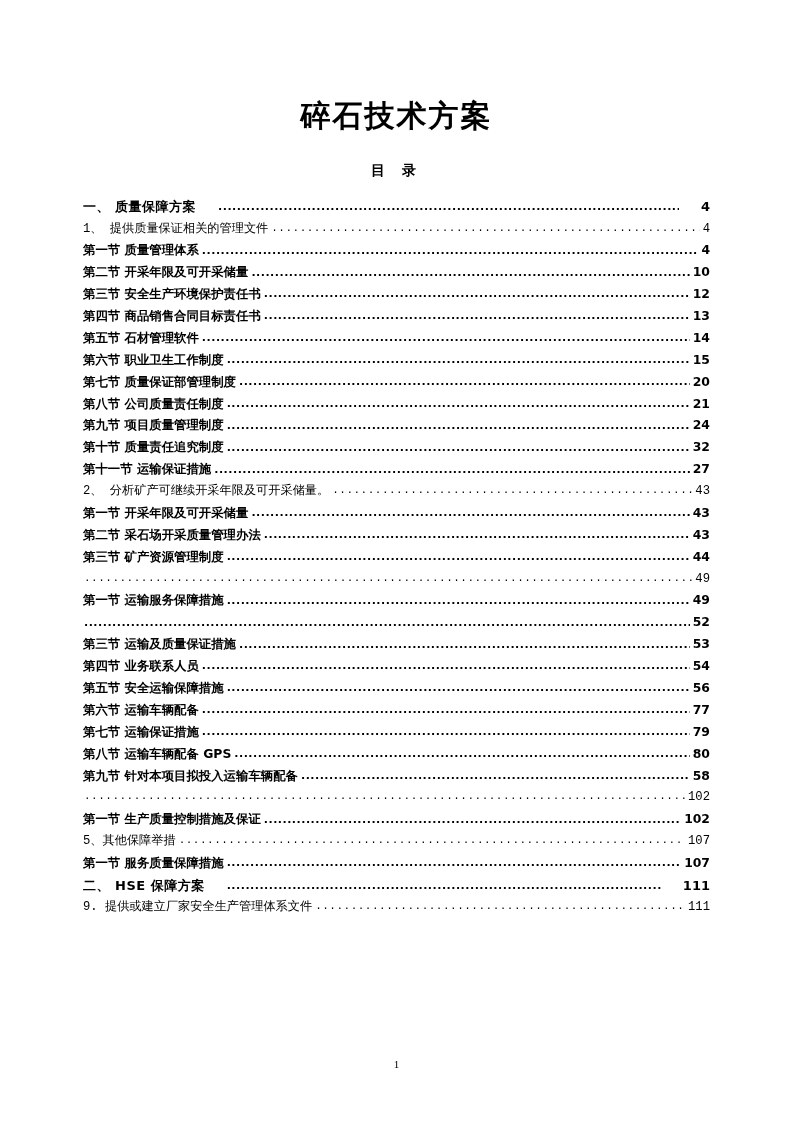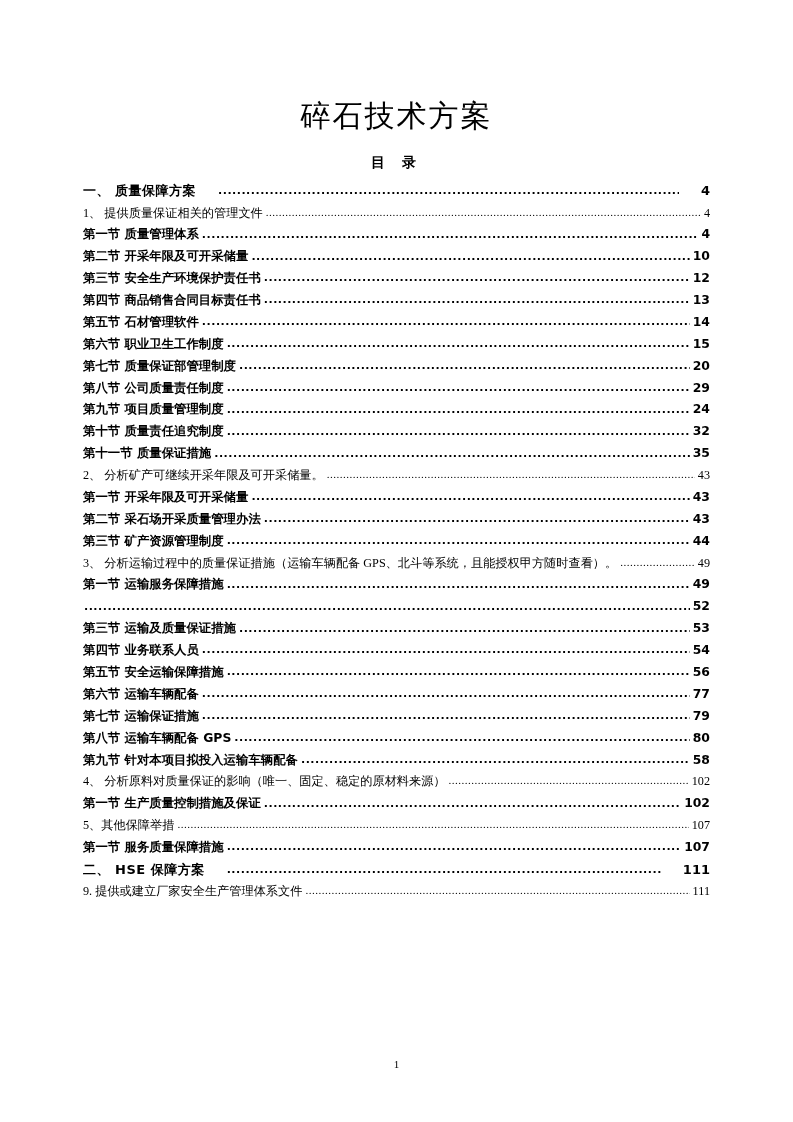--- a/index.html
+++ b/index.html
@@ -18,34 +18,34 @@
     width: 793px;
     height: 1122px;
     box-sizing: border-box;
     padding: 0;
     position: relative;
     overflow: hidden;
   }
   .doc-title {
     text-align: center;
     font-family: "DejaVu Sans", "Liberation Sans", sans-serif;
-    font-weight: normal;
+    font-weight: bold;
     font-size: 30px;
     letter-spacing: 2px;
     margin: 0;
     padding-top: 98px;
     line-height: 1.2;
   }
   .toc-heading {
     text-align: center;
     font-family: "DejaVu Sans", "Liberation Sans", sans-serif;
     font-weight: bold;
     font-size: 14px;
     letter-spacing: 6px;
-    margin: 0;
+    margin: 8px;
     padding-top: 20px;
     padding-bottom: 8px;
   }
   .toc {
     margin: 0 auto;
     width: 627px;
     padding-top: 4px;
   }
   .toc-entry {
     display: flex;
@@ -71,21 +71,21 @@
     top: -1px;
   }
   .toc-entry .page-num {
     flex: 0 0 auto;
     text-align: right;
     padding-left: 2px;
   }
   
   .lvl-1 { font-family: "DejaVu Sans", "Liberation Sans", sans-serif; font-weight: bold; font-size: 13px; gap: 19px; }
   .lvl-1 .label { letter-spacing: 0.5px; }
-  .lvl-2 { font-family: Liberation Serif, serif; font-weight: normal; font-size: 12.2px; }
+  .lvl-2 { font-family: Liberation Mono, monospace; font-weight: normal; font-size: 12.2px; }
   .lvl-3 { font-family: "DejaVu Sans", "Liberation Sans", sans-serif; font-weight: bold; font-size: 12.4px; align-items: flex-end; }
   .indent-1 { padding-left: 0px; }
   .indent-2 { padding-left: 0px; }
   .indent-3 { padding-left: 0px; }
   .footer {
     position: absolute;
     bottom: 52px;
     left: 0;
     width: 100%;
     text-align: center;
@@ -144,36 +144,36 @@
         <span class="page-num">15</span>
       </div>
       <div class="toc-entry lvl-3 indent-3">
         <span class="label">第七节  质量保证部管理制度</span>
         <span class="dots">...................................................................................................................................................................................</span>
         <span class="page-num">20</span>
       </div>
       <div class="toc-entry lvl-3 indent-3">
         <span class="label">第八节  公司质量责任制度</span>
         <span class="dots">...................................................................................................................................................................................</span>
-        <span class="page-num">29</span>
+        <span class="page-num">21</span>
       </div>
       <div class="toc-entry lvl-3 indent-3">
         <span class="label">第九节  项目质量管理制度</span>
         <span class="dots">...................................................................................................................................................................................</span>
         <span class="page-num">24</span>
       </div>
       <div class="toc-entry lvl-3 indent-3">
         <span class="label">第十节  质量责任追究制度</span>
         <span class="dots">...................................................................................................................................................................................</span>
         <span class="page-num">32</span>
       </div>
       <div class="toc-entry lvl-3 indent-3">
-        <span class="label">第十一节  质量保证措施</span>
-        <span class="dots">...................................................................................................................................................................................</span>
-        <span class="page-num">35</span>
+        <span class="label">第十一节  运输保证措施</span>
+        <span class="dots">...................................................................................................................................................................................</span>
+        <span class="page-num">27</span>
       </div>
       <div class="toc-entry lvl-2 indent-2">
         <span class="label">2、  分析矿产可继续开采年限及可开采储量。</span>
         <span class="dots">...................................................................................................................................................................................</span>
         <span class="page-num">43</span>
       </div>
       <div class="toc-entry lvl-3 indent-3">
         <span class="label">第一节  开采年限及可开采储量</span>
         <span class="dots">...................................................................................................................................................................................</span>
         <span class="page-num">43</span>
@@ -182,21 +182,20 @@
         <span class="label">第二节  采石场开采质量管理办法</span>
         <span class="dots">...................................................................................................................................................................................</span>
         <span class="page-num">43</span>
       </div>
       <div class="toc-entry lvl-3 indent-3">
         <span class="label">第三节  矿产资源管理制度</span>
         <span class="dots">...................................................................................................................................................................................</span>
         <span class="page-num">44</span>
       </div>
       <div class="toc-entry lvl-2 indent-2">
-        <span class="label">3、  分析运输过程中的质量保证措施（运输车辆配备 GPS、北斗等系统，且能授权甲方随时查看）。</span>
         <span class="dots">...................................................................................................................................................................................</span>
         <span class="page-num">49</span>
       </div>
       <div class="toc-entry lvl-3 indent-3">
         <span class="label">第一节  运输服务保障措施</span>
         <span class="dots">...................................................................................................................................................................................</span>
         <span class="page-num">49</span>
       </div>
       <div class="toc-entry lvl-3 indent-3">
         <span class="dots">...................................................................................................................................................................................</span>
@@ -231,21 +230,20 @@
         <span class="label">第八节  运输车辆配备 GPS</span>
         <span class="dots">...................................................................................................................................................................................</span>
         <span class="page-num">80</span>
       </div>
       <div class="toc-entry lvl-3 indent-3">
         <span class="label">第九节  针对本项目拟投入运输车辆配备</span>
         <span class="dots">...................................................................................................................................................................................</span>
         <span class="page-num">58</span>
       </div>
       <div class="toc-entry lvl-2 indent-2">
-        <span class="label">4、  分析原料对质量保证的影响（唯一、固定、稳定的原材料来源）</span>
         <span class="dots">...................................................................................................................................................................................</span>
         <span class="page-num">102</span>
       </div>
       <div class="toc-entry lvl-3 indent-3">
         <span class="label">第一节  生产质量控制措施及保证</span>
         <span class="dots">...................................................................................................................................................................................</span>
         <span class="page-num">102</span>
       </div>
       <div class="toc-entry lvl-2 indent-2">
         <span class="label">5、其他保障举措</span>

